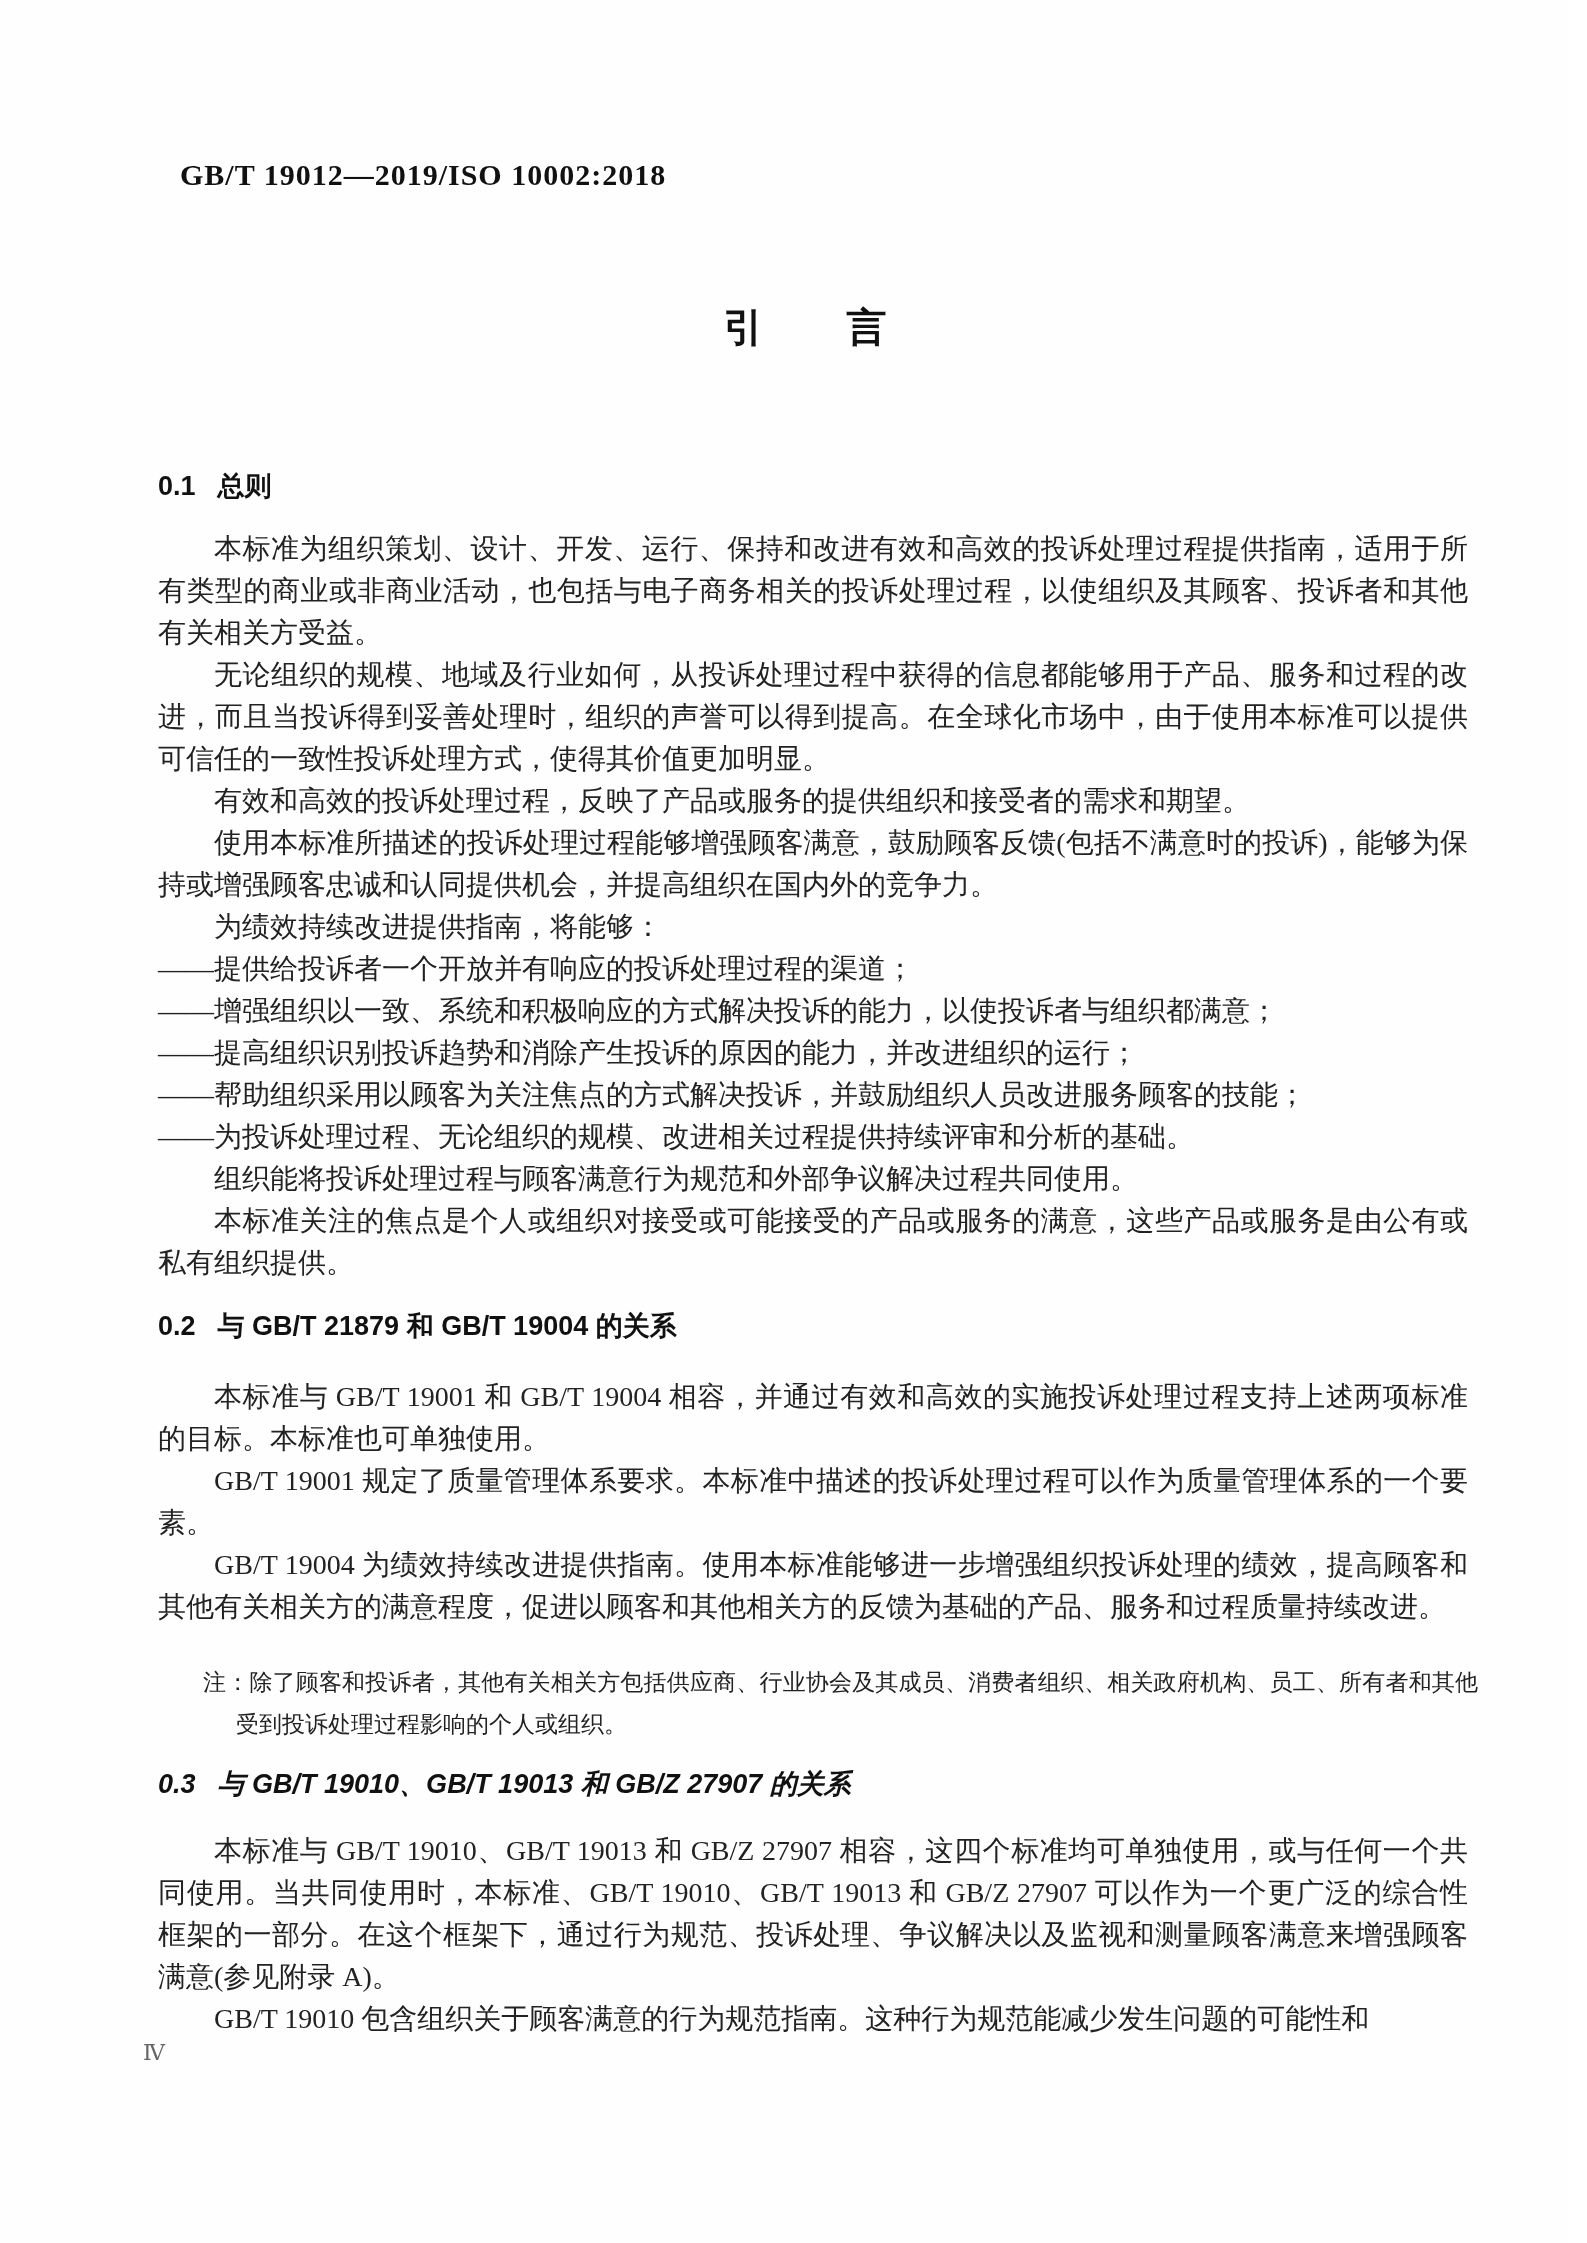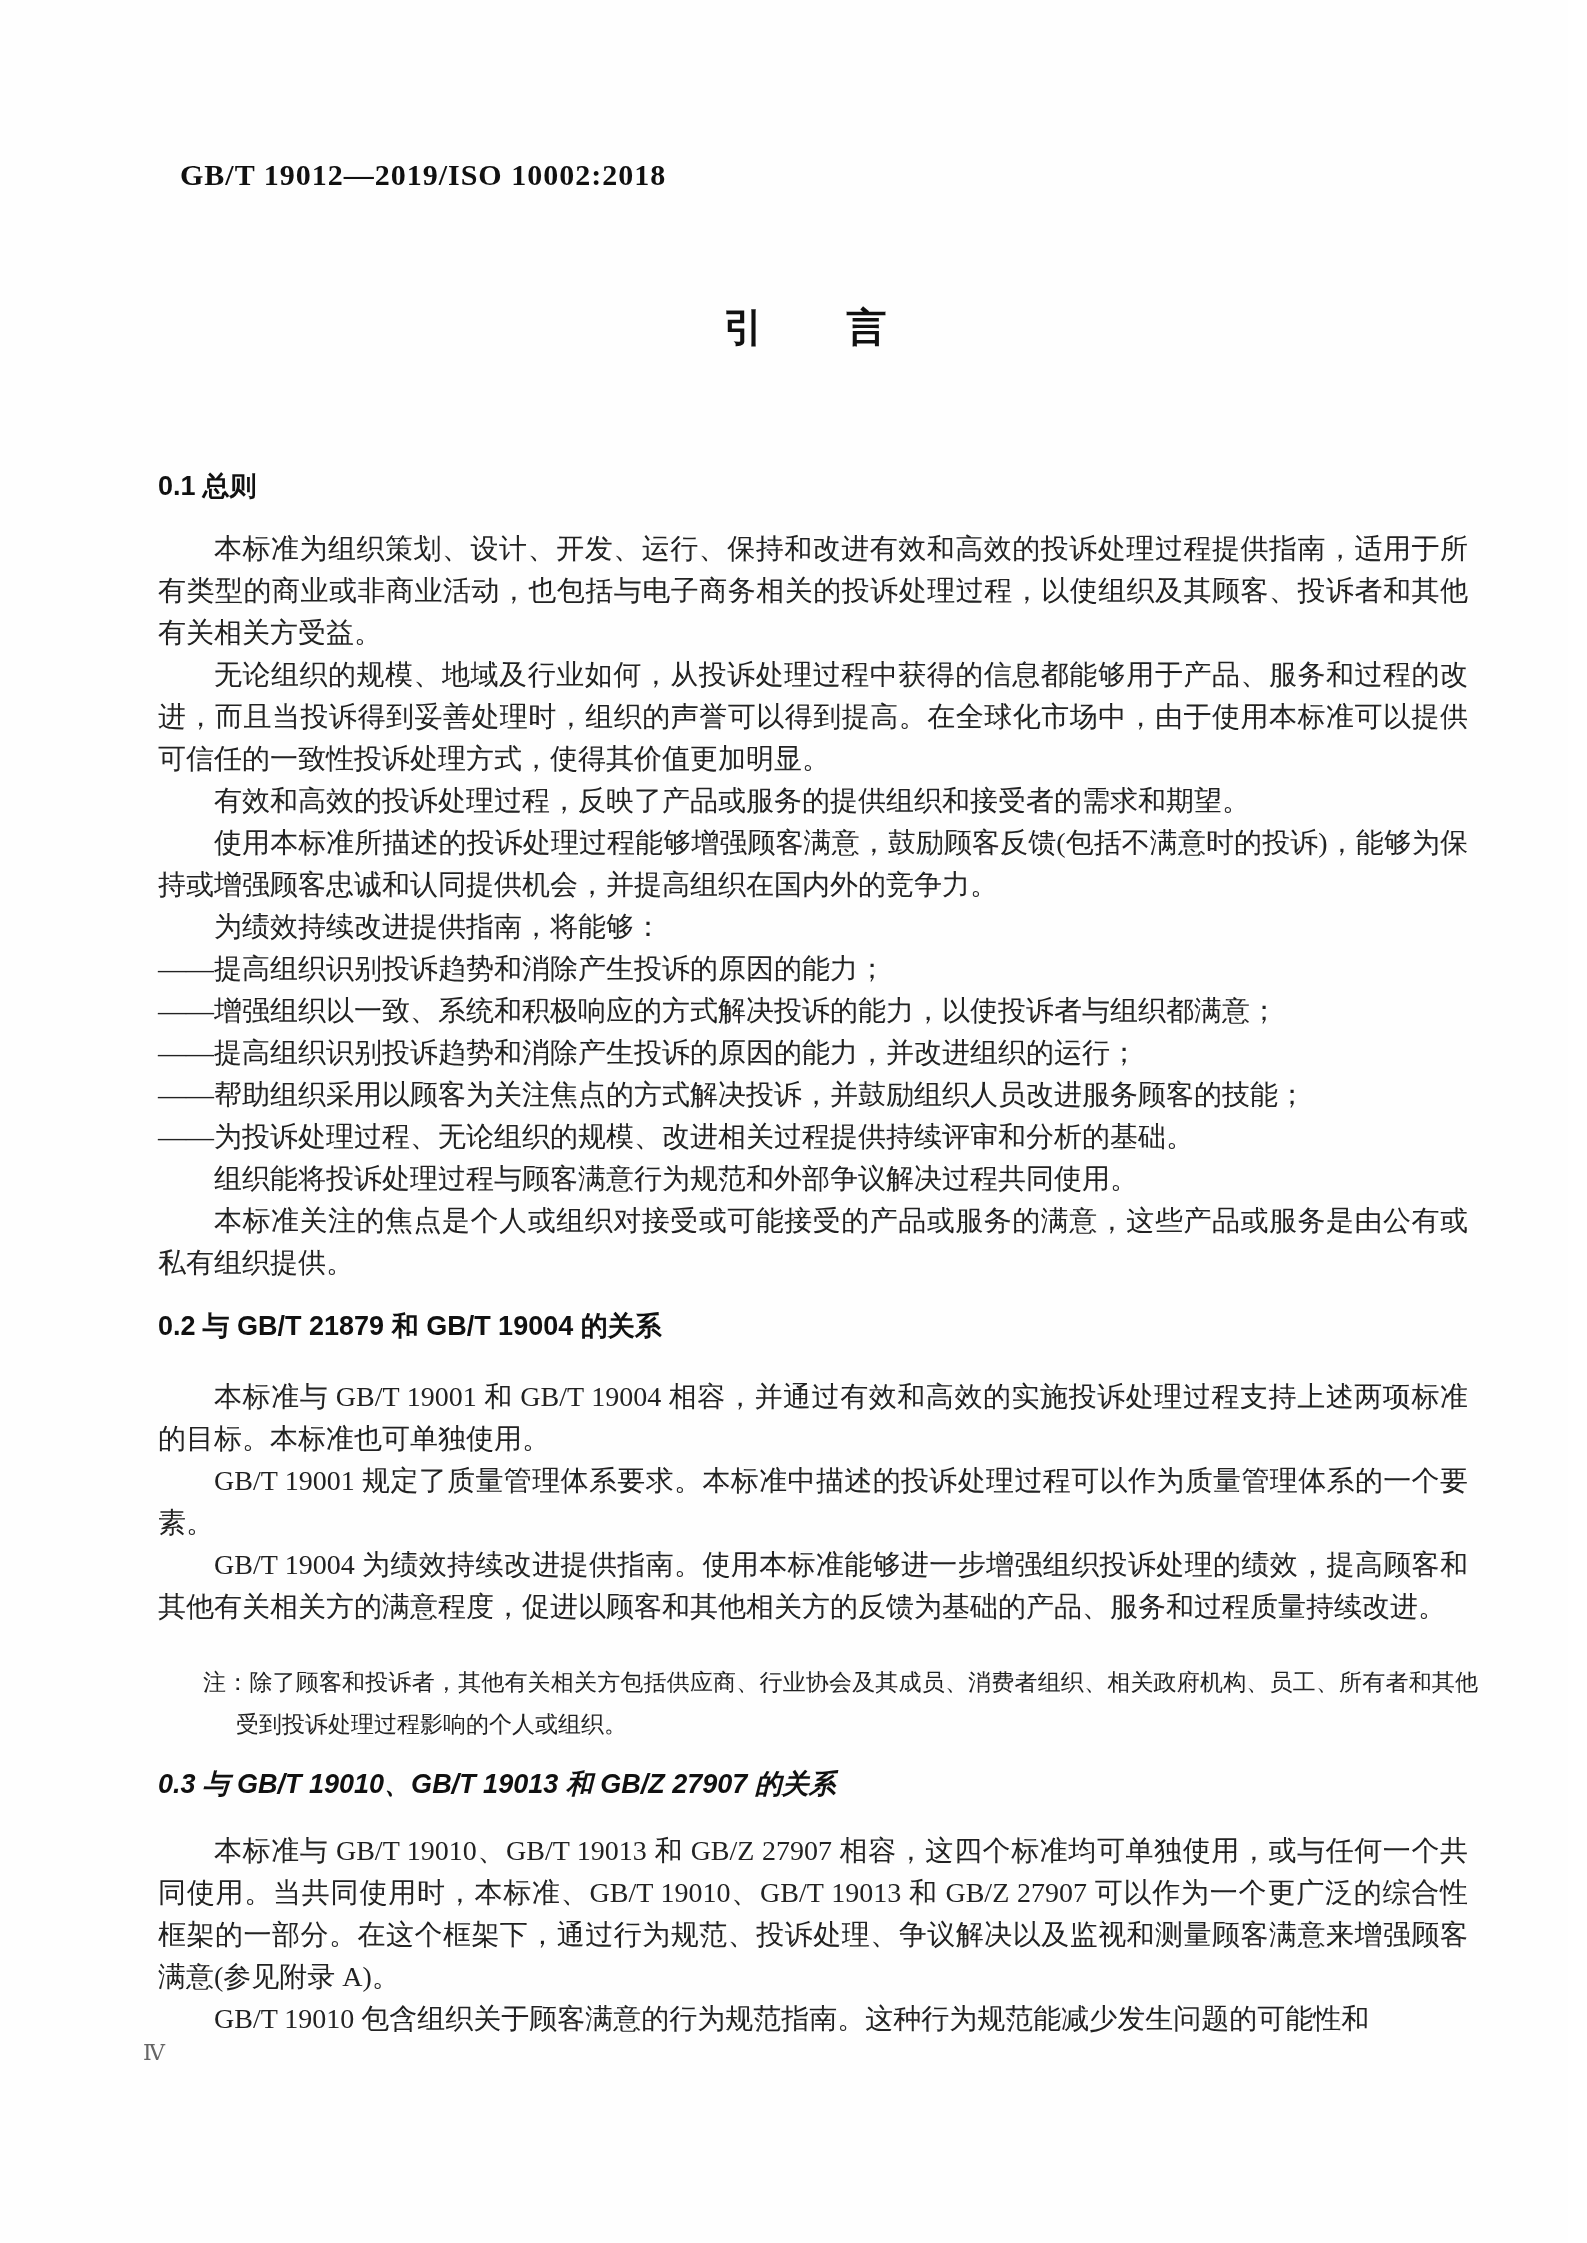--- a/index.html
+++ b/index.html
@@ -40,21 +40,21 @@
     left: 158px;
     font-family: "Liberation Sans", "DejaVu Sans", sans-serif;
     font-size: 27px;
     font-weight: 700;
     color: #111;
     white-space: nowrap;
   }
   .h01 { top: 468px; }
   .h02 { top: 1308px; }
   .h03 { top: 1766px; font-style: italic; }
-  .sec-heading .sec-title { margin-left: 7px; }
+  .sec-heading .sec-title { margin-left: 22px; }
   .body {
     position: absolute;
     left: 158px;
     width: 1310px;
     font-size: 28px;
     line-height: 42px;
     text-align: justify;
     color: #222;
   }
   .body1 { top: 528px; font-family: Liberation Serif, serif; }
@@ -98,21 +98,21 @@
   <div class="sec-heading h01">
     <span class="sec-num">0.1</span><span class="sec-title">总则</span>
   </div>
 
   <div class="body body1">
     <p class="para">本标准为组织策划、设计、开发、运行、保持和改进有效和高效的投诉处理过程提供指南，适用于所有类型的商业或非商业活动，也包括与电子商务相关的投诉处理过程，以使组织及其顾客、投诉者和其他有关相关方受益。</p>
     <p class="para">无论组织的规模、地域及行业如何，从投诉处理过程中获得的信息都能够用于产品、服务和过程的改进，而且当投诉得到妥善处理时，组织的声誉可以得到提高。在全球化市场中，由于使用本标准可以提供可信任的一致性投诉处理方式，使得其价值更加明显。</p>
     <p class="para">有效和高效的投诉处理过程，反映了产品或服务的提供组织和接受者的需求和期望。</p>
     <p class="para">使用本标准所描述的投诉处理过程能够增强顾客满意，鼓励顾客反馈(包括不满意时的投诉)，能够为保持或增强顾客忠诚和认同提供机会，并提高组织在国内外的竞争力。</p>
     <p class="para">为绩效持续改进提供指南，将能够：</p>
-    <p class="bullet">——提高组织识别投诉趋势和消除产生投诉的原因的能力；</p>
+    <p class="bullet">——提供给投诉者一个开放并有响应的投诉处理过程的渠道；</p>
     <p class="bullet">——增强组织以一致、系统和积极响应的方式解决投诉的能力，以使投诉者与组织都满意；</p>
     <p class="bullet">——提高组织识别投诉趋势和消除产生投诉的原因的能力，并改进组织的运行；</p>
     <p class="bullet">——帮助组织采用以顾客为关注焦点的方式解决投诉，并鼓励组织人员改进服务顾客的技能；</p>
     <p class="bullet">——为投诉处理过程、无论组织的规模、改进相关过程提供持续评审和分析的基础。</p>
     <p class="para">组织能将投诉处理过程与顾客满意行为规范和外部争议解决过程共同使用。</p>
     <p class="para">本标准关注的焦点是个人或组织对接受或可能接受的产品或服务的满意，这些产品或服务是由公有或私有组织提供。</p>
   </div>
 
   <div class="sec-heading h02">
     <span class="sec-num">0.2</span><span class="sec-title">与 GB/T 21879 和 GB/T 19004 的关系</span>

